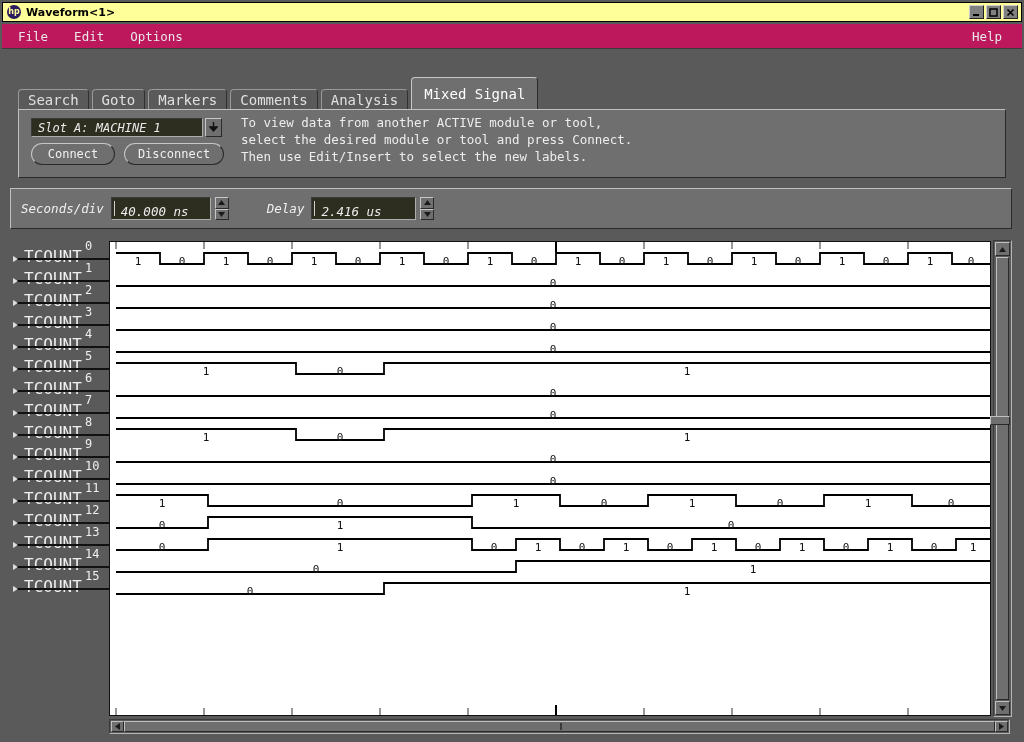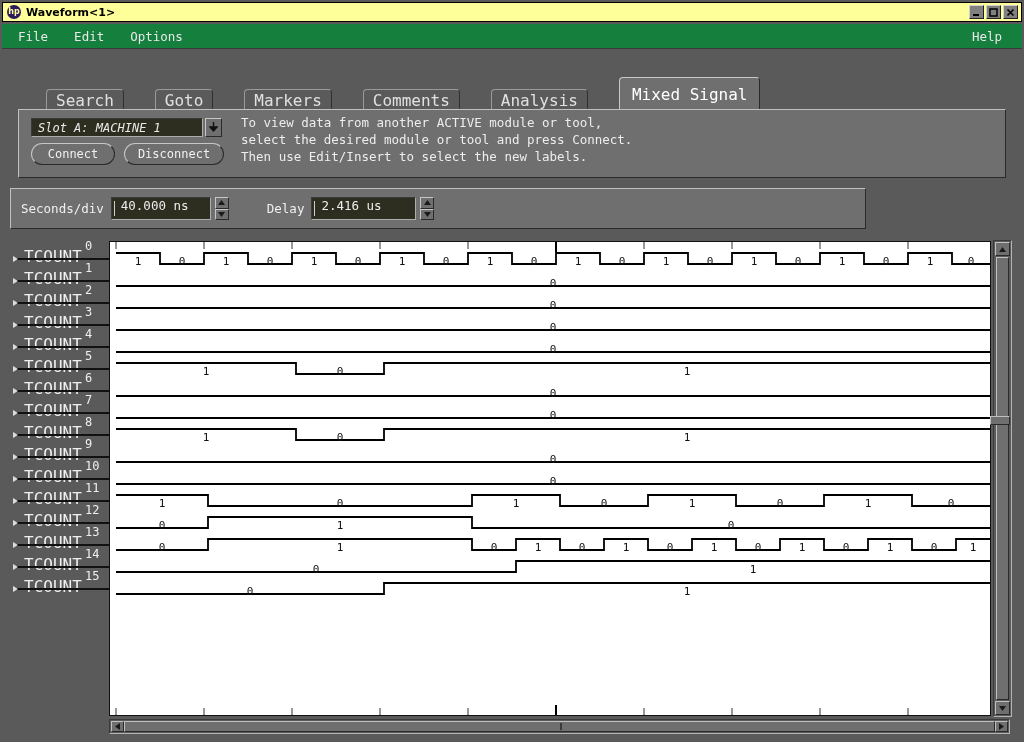--- a/index.html
+++ b/index.html
@@ -35,21 +35,21 @@
     border-top:1px solid #d0d0d0;border-left:1px solid #d0d0d0;
     border-right:1px solid #222;border-bottom:1px solid #222;
     display:flex;align-items:center;justify-content:center;
     font-size:9px;color:#000;line-height:1;box-sizing:border-box;
   }
   .win-btn svg{display:block;}
 
   
   .menubar{
     position:absolute;left:2px;top:24px;width:1020px;height:24px;
-    background:#15803d;display:flex;align-items:center;
+    background:#be185d;display:flex;align-items:center;
     border-bottom:1px solid #3b3b3b;
   }
   .menu-item{color:#e8e8e8;padding:1px 10px;margin-left:6px;font-size:12.5px;}
   .menu-help{margin-left:auto;margin-right:20px;color:#e8e8e8;font-size:12.5px;}
 
   
   .navrow{
     position:absolute;left:14px;top:53px;width:1000px;height:21px;
     display:flex;align-items:stretch;gap:3px;
   }
@@ -71,25 +71,25 @@
     flex:1;background:#232318;
     border-top:1px solid #3d3d3d;border-left:1px solid #3d3d3d;
     border-right:1px solid #888;border-bottom:1px solid #888;
     box-sizing:border-box;
   }
 
   
   .tabstrip{position:absolute;left:18px;top:86px;height:24px;display:flex;align-items:flex-end;}
   .tab{
     height:21px;padding:0 9px;margin-right:3px;
-    background:#5a5a5a;color:#e0e0e0;font-size:16px;
+    background:#5a5a5a;color:#e0e0e0;font-size:14px;
     display:flex;align-items:center;
     border-top:1px solid #9a9a9a;border-left:1px solid #9a9a9a;
     border-right:1px solid #303030;
-    border-radius:4px 4px 0 0;box-sizing:border-box;margin-left:28px;
+    border-radius:4px 4px 0 0;box-sizing:border-box;
   }
   .tab.active{
     height:24px;background:#6f6f6f;color:#ffffff;
     border-top:1px solid #c8c8c8;border-left:1px solid #c8c8c8;
     border-right:1px solid #2a2a2a;border-bottom:none;
     padding:16px 12px;
   }
 
   
   .msPanel{
@@ -121,30 +121,30 @@
   }
   .btn-connect{position:absolute;left:12px;top:33px;width:84px;height:22px;}
   .btn-disconnect{position:absolute;left:105px;top:33px;width:100px;height:22px;}
   .ms-help{
     position:absolute;left:222px;top:4px;width:740px;
     color:#ededed;font-size:12.5px;line-height:17px;
   }
 
   
   .sdPanel{
-    position:absolute;left:10px;top:188px;width:856px;height:41px;
+    position:absolute;left:10px;top:188px;width:1002px;height:41px;
     background:#6f6f6f;box-sizing:border-box;
     border-top:1px solid #c0c0c0;border-left:1px solid #c0c0c0;
     border-right:1px solid #2a2a2a;border-bottom:1px solid #2a2a2a;
-    display:flex;align-items:center;
+    display:flex;align-items:center;font-style:italic;
   }
   .sd-label{color:#f0f0f0;font-size:12.5px;margin-left:10px;}
   .valbox{
     background:#2e2e20;color:#ededed;font-size:12.5px;height:23px;
-    display:flex;align-items:flex-start;padding-left:5px;box-sizing:border-box;
+    display:flex;align-items:flex-end;padding-left:5px;box-sizing:border-box;
     border-top:1px solid #3a3a3a;border-left:1px solid #3a3a3a;
     border-right:1px solid #adadad;border-bottom:1px solid #adadad;
     position:relative;
   }
   .caret{position:absolute;left:2px;top:3px;bottom:3px;width:1px;background:#cfcfcf;}
   .spin{width:14px;height:23px;display:flex;flex-direction:column;margin-left:4px;}
   .spin div{
     flex:1;background:#6f6f6f;display:flex;align-items:center;justify-content:center;
     border-top:1px solid #c6c6c6;border-left:1px solid #c6c6c6;
     border-right:1px solid #2a2a2a;border-bottom:1px solid #2a2a2a;

